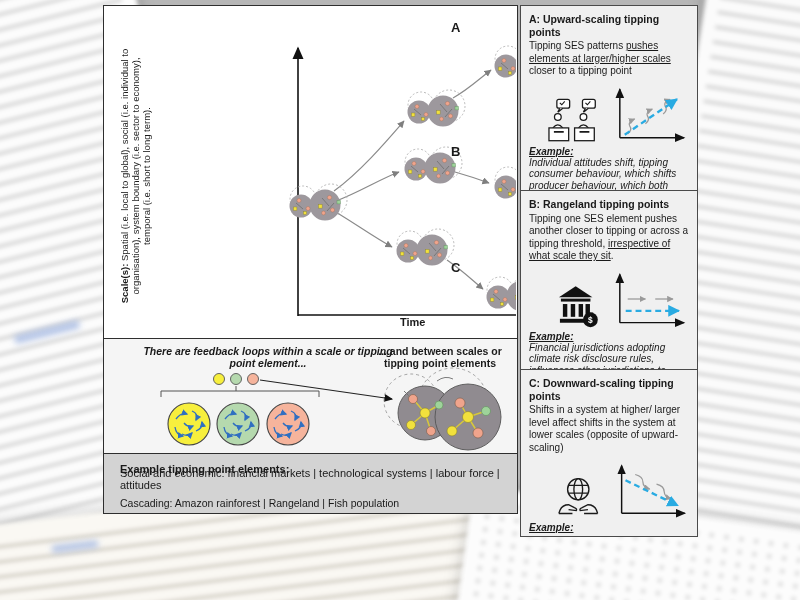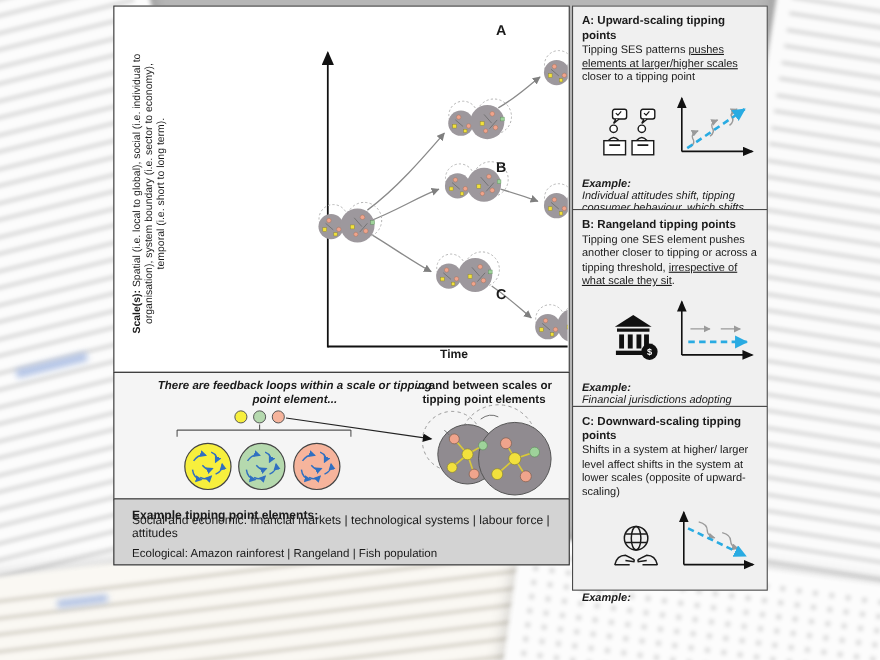--- a/index.html
+++ b/index.html
@@ -22,21 +22,21 @@
   .fig-feedback{left:103px;top:337.5px;width:415px;height:117px;background:#f5f5f5;}
   .fig-example{left:103px;top:453px;width:415px;height:61px;background:#d3d3d3;}
   .side-panel{left:520px;width:178px;background:#f0f0f0;border:1.4px solid #4a4a4a;padding:7px 8px;box-sizing:border-box;}
   .sp-a{top:5px;height:186px;}
   .sp-b{top:190px;height:180px;}
   .sp-c{top:369px;height:168px;}
   .sp-title{font-weight:bold;font-size:10.5px;line-height:1.2;margin-bottom:2px;}
   .sp-body{font-size:10px;line-height:1.25;}
   .u{text-decoration:underline;}
   .sp-iconrow{display:flex;align-items:flex-end;gap:8px;margin:6px 0 2px 18px;}
-  .sp-example-label{font-size:10px;font-weight:bold;font-style:italic;margin-top:18px;}
+  .sp-example-label{font-size:10px;font-weight:bold;font-style:italic;text-decoration:underline;margin-top:2px;}
   .sp-example{font-size:10px;font-style:italic;line-height:1.18;}
   
   .branch-label{position:absolute;font-weight:bold;font-size:13px;}
   .time-label{position:absolute;left:296px;top:310px;font-weight:bold;font-size:11px;}
   .yaxis-label{
     position:absolute;left:-101px;top:150px;width:272px;height:40px;
     transform:rotate(-90deg);font-size:9.5px;line-height:1.18;text-align:center;
   }
   .fb-title{position:absolute;font-weight:bold;font-size:10.5px;text-align:center;line-height:1.2;}
   .fb-title.left{left:28px;top:6px;width:272px;font-style:italic;}
@@ -194,21 +194,21 @@
       <circle cx="382" cy="72" r="4.5" fill="#9ed39a" stroke="#5f8f5c" stroke-width="0.6"></circle>
       <circle cx="348" cy="92" r="5" fill="#f2e13c" stroke="#8a8330" stroke-width="0.6"></circle>
       <circle cx="374" cy="94" r="5" fill="#f0a48c" stroke="#7a5a4a" stroke-width="0.6"></circle>
     </g>
   </svg>
 </div>
 
 <div class="fig-box fig-example">
   <div class="ex-title">Example tipping point elements:</div>
   <div class="ex-line1">Social and economic: financial markets |  technological systems | labour force |  attitudes</div>
-  <div class="ex-line2">Ecological: Amazon rainforest | Rangeland | Fish population</div>
+  <div class="ex-line2">Cascading: Amazon rainforest | Rangeland | Fish population</div>
 </div>
 
 <div class="fig-box side-panel sp-a">
   <div class="sp-title">A: Upward-scaling tipping points</div>
   <div class="sp-body"><span>Tipping SES patterns </span><span class="u">pushes elements at larger/higher scales</span><span> closer to a tipping point</span></div>
   <div class="sp-iconrow">
     <svg width="54" height="46" viewBox="0 0 54 46">
       <g fill="#fff" stroke="#1a1a1a" stroke-width="1.3">
         <rect x="10" y="1" width="13" height="9" rx="2"></rect>
         <path d="M13,10 l-2,4 l5,-4"></path>

